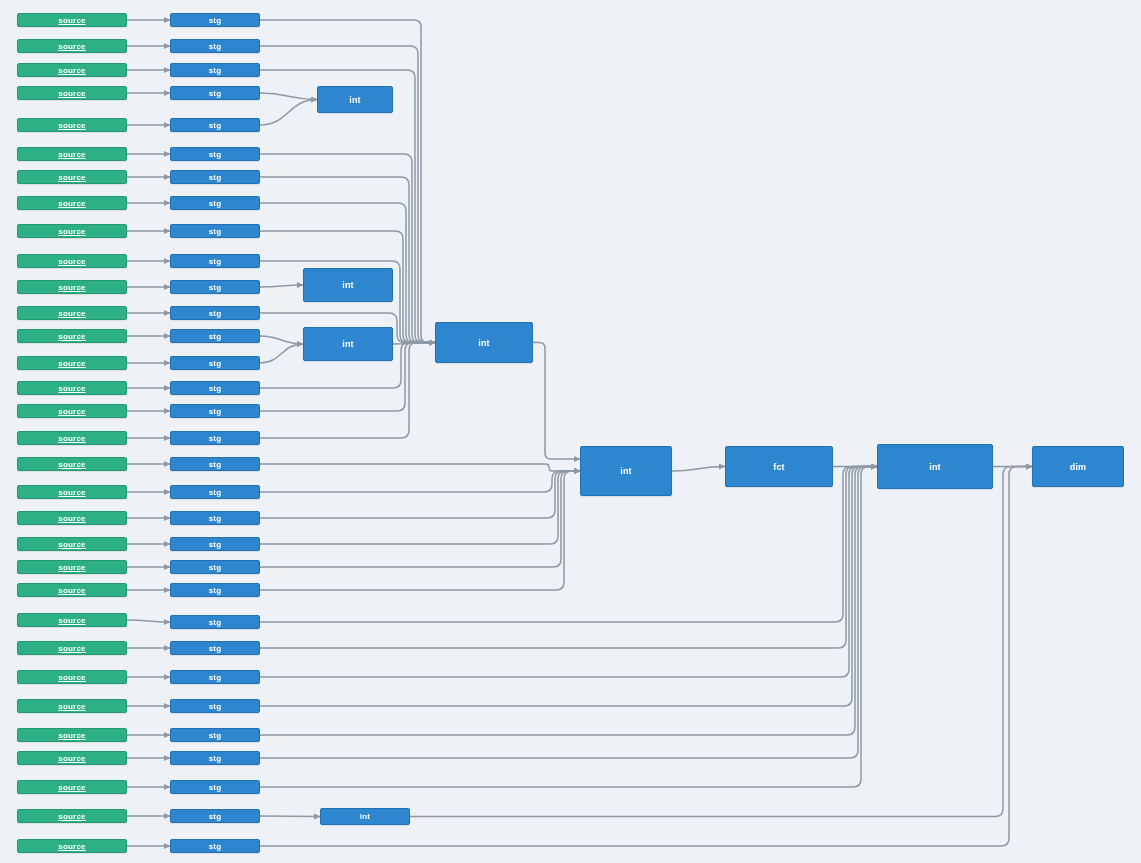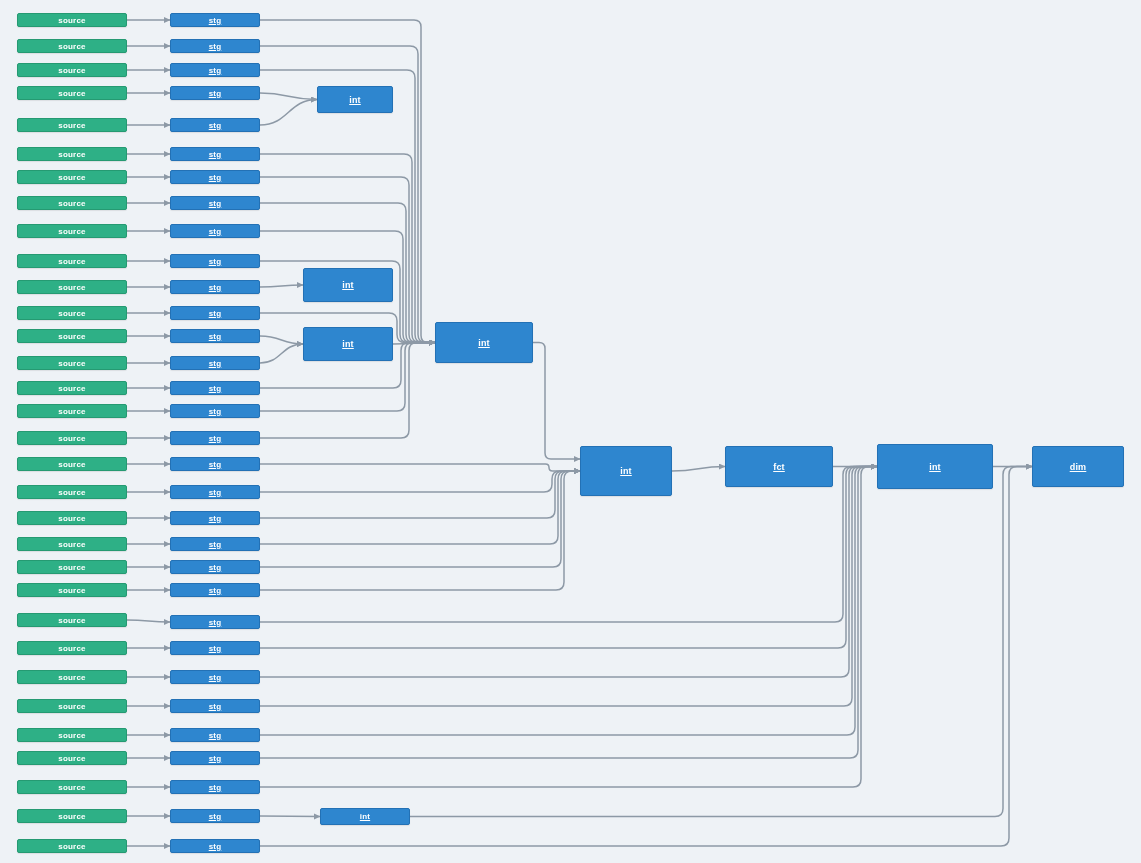--- a/index.html
+++ b/index.html
@@ -24,25 +24,25 @@
     font-weight: bold;
     border-radius: 2px;
     cursor: pointer;
     letter-spacing: 0.2px;
     box-shadow: 0 1px 1px rgba(0,0,0,0.08);
     user-select: none;
   }
   .node-source {
     background: var(--source-fill, #2eb086);
     border: 1px solid var(--source-border, #259a72);
+    text-decoration: underline;
   }
   .node-model {
     background: var(--model-fill, #2e86cf);
     border: 1px solid var(--model-border, #2371b5);
-    text-decoration: underline;
   }
 </style>
 </head>
 <body style="background: rgb(238, 242, 246);">
 
 <div class="lineage-canvas" style="width: 1141px; height: 863px; background: rgb(238, 242, 246);">
   <svg class="edge-layer" width="1141" height="863" viewBox="0 0 1141 863">
       <defs>
         <marker id="arrow" markerWidth="8" markerHeight="8" refX="6" refY="3" orient="auto" markerUnits="userSpaceOnUse">
           <path d="M0,0 L6.5,3 L0,6 Z" fill="#8d99a6"></path>

